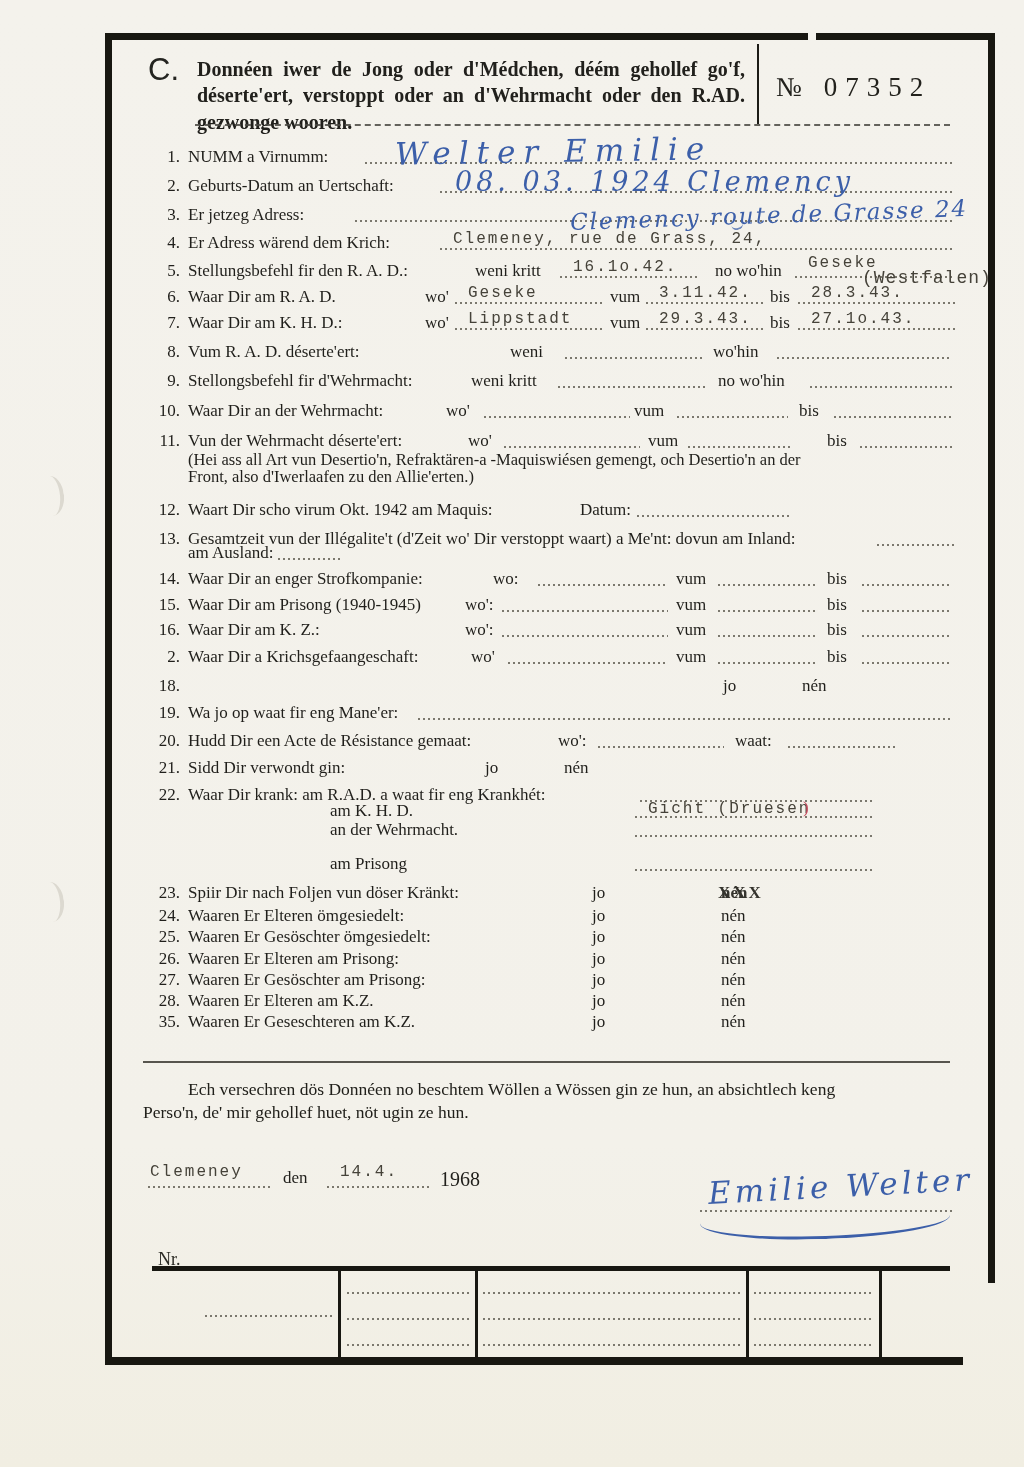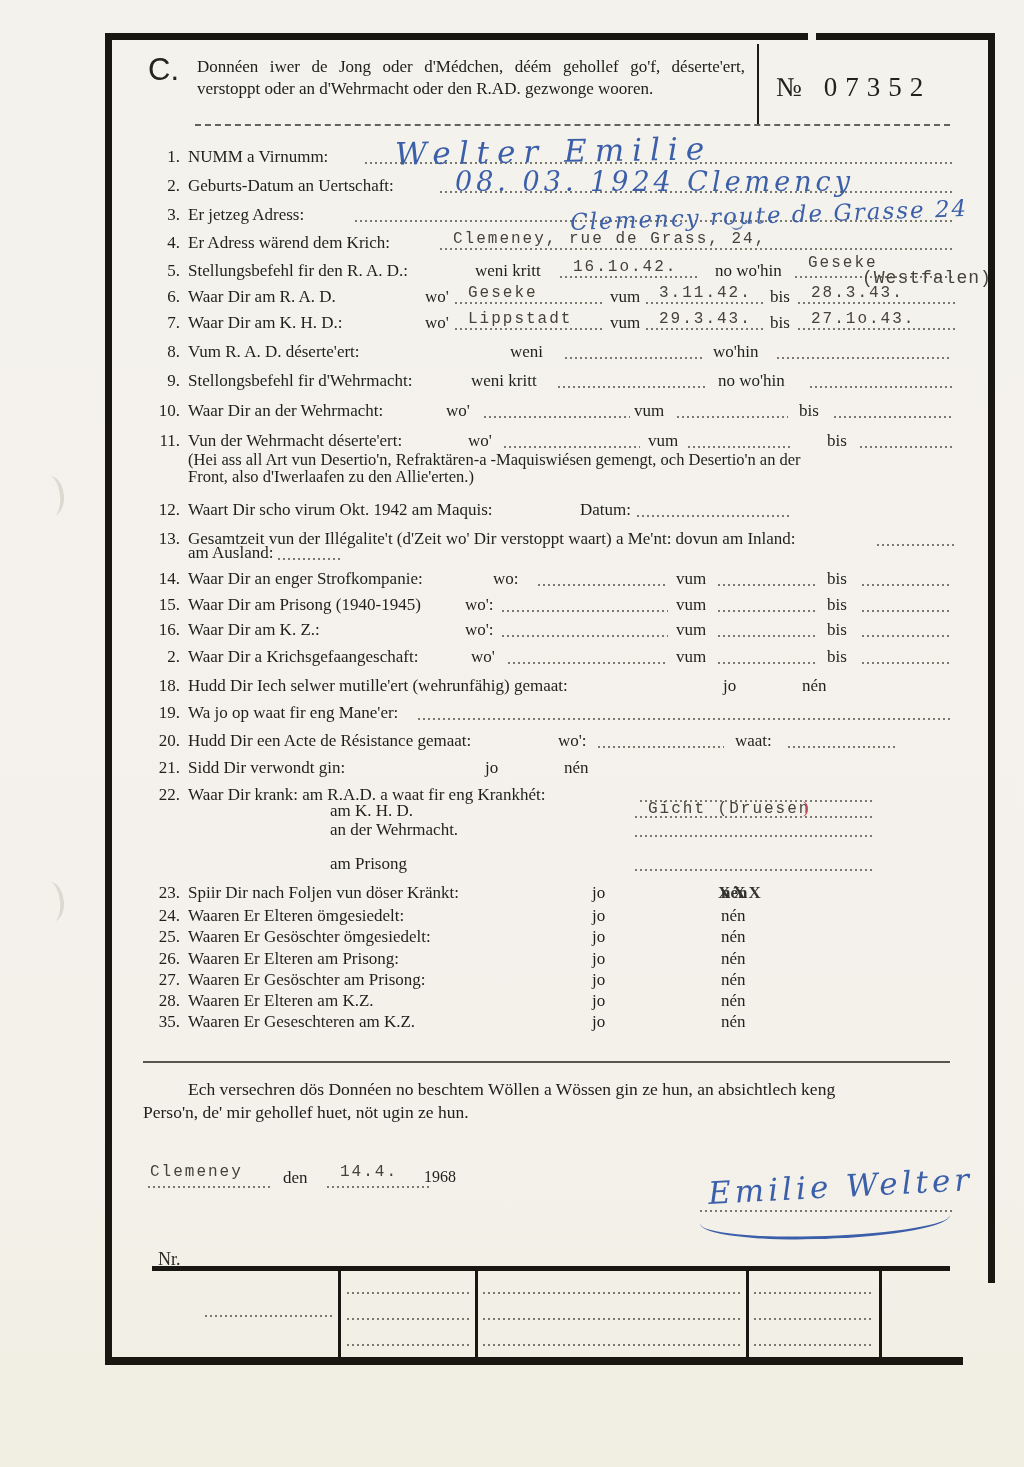--- a/index.html
+++ b/index.html
@@ -1,21 +1,21 @@
 <!DOCTYPE html>
 <html><head>
 <meta charset="utf-8">
 <style>
   html,body{margin:0;padding:0;background:#e9e7e0;}
   .sheet{position:relative;width:1024px;height:1467px;background:linear-gradient(180deg,#f4f2ec 0%,#f3f1ea 78%,#f1eee2 100%);overflow:hidden;font-family:"Liberation Serif",serif;color:#201f1b;}
   
   .bar{position:absolute;background:#181711;}
   
   .hdr-c{position:absolute;left:148px;top:52px;font-family:"Liberation Sans",sans-serif;font-size:31px;color:#242420;}
-  .hdr-title{position:absolute;left:197px;top:56px;width:548px;font-size:17px;font-weight:normal;line-height:1.32;text-align:justify;color:#21201c;}
+  .hdr-title{position:absolute;left:197px;top:56px;width:548px;font-size:20px;font-weight:bold;line-height:1.32;text-align:justify;color:#21201c;}
   .hdr-div{position:absolute;left:757px;top:44px;width:2px;height:80px;background:#1c1b16;}
   .hdr-no{position:absolute;left:776px;top:72px;font-size:27px;color:#23221d;}
   .hdr-no .digits{letter-spacing:8px;margin-left:22px;}
   .hdr-dash{position:absolute;left:195px;top:124px;width:755px;border-top:2px dashed #4b4a44;opacity:.85;}
   
   .fb{position:absolute;left:140px;top:0;width:815px;height:1467px;}
   .r{position:absolute;left:0;width:815px;height:26px;font-size:17px;}
   .r>span{position:absolute;bottom:0;white-space:nowrap;}
   .n{left:0;width:40px;text-align:right;}
   .lb{left:48px;}
@@ -67,21 +67,21 @@
   #r23 .ne .strike{position:absolute;left:-3px;bottom:0;font-weight:bold;letter-spacing:3px;color:#34332d;}
   
   .sep{position:absolute;left:143px;top:1061px;width:807px;height:2px;background:#57554e;}
   .decl{position:absolute;left:143px;top:1078px;width:812px;font-size:17.5px;line-height:1.3;color:#21201b;}
   .decl .ind{display:inline-block;width:45px;}
   
   .f-place{position:absolute;left:150px;top:1163px;}
   .dotline{position:absolute;height:2px;background-image:repeating-linear-gradient(to right,#7b786e 0,#7b786e 2px,transparent 2px,transparent 5px);}
   .f-den{position:absolute;left:283px;top:1168px;font-size:17px;}
   .f-date{position:absolute;left:340px;top:1163px;}
-  .f-year{position:absolute;left:424px;top:1168px;font-size:16px;text-align:right;}
+  .f-year{position:absolute;left:440px;top:1168px;font-size:20px;text-align:right;}
   .sig{position:absolute;left:708px;top:1168px;font-size:31px;letter-spacing:4px;transform:rotate(-3deg);}
   .sig-swoosh{position:absolute;left:700px;top:1200px;width:250px;height:36px;border-bottom:3px solid #3c5fa9;border-radius:50%;transform:rotate(-2deg);}
   
   .tbl-nr{position:absolute;left:158px;top:1249px;font-size:18px;color:#2b2a24;}
   
   .punch{position:absolute;width:22px;height:40px;border-right:4px solid #dcd9d0;border-radius:50%;transform:rotate(-6deg);}
   .tick{position:absolute;left:731px;top:219px;width:12px;height:9px;border-bottom:2px solid #6f88bb;border-radius:50%;transform:rotate(-12deg);}
 </style>
 </head>
 <body>
@@ -288,21 +288,20 @@
       <span class="k1">wo'</span>
       <span class="dots a"></span>
       <span class="k2">vum</span>
       <span class="dots b"></span>
       <span class="k3">bis</span>
       <span class="dots c"></span>
     </div>
 
     <div class="r yn" id="r18">
       <span class="n">18.</span>
-      <span class="lb">Hudd Dir Iech selwer mutille'ert (wehrunfähig) gemaat:</span>
       <span class="jo">jo</span>
       <span class="ne">nén</span>
     </div>
 
     <div class="r" id="r19">
       <span class="n">19.</span>
       <span class="lb">Wa jo op waat fir eng Mane'er:</span>
       <span class="dots a"></span>
     </div>
 

